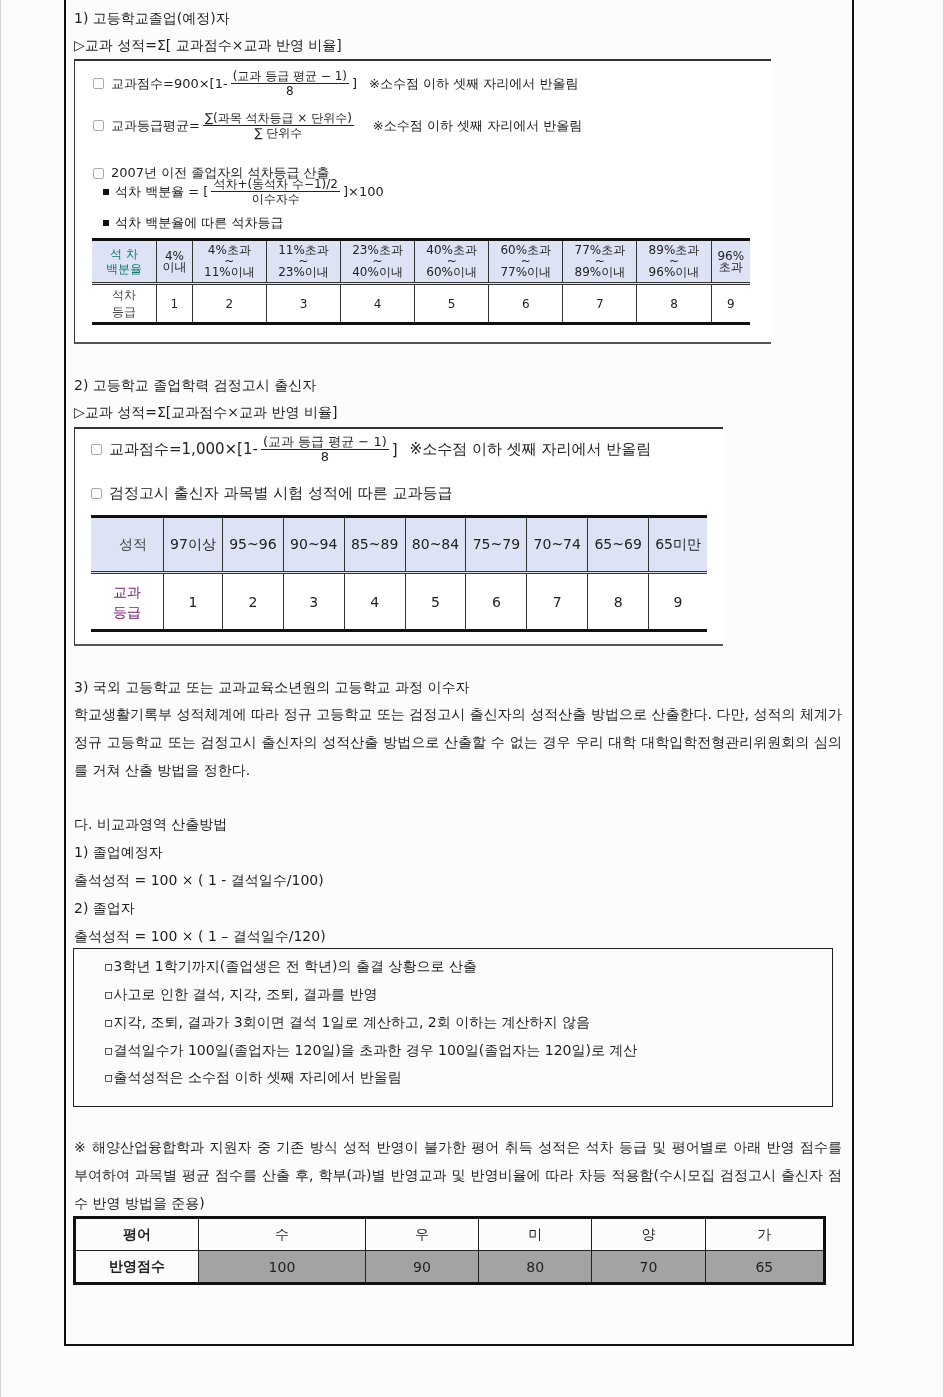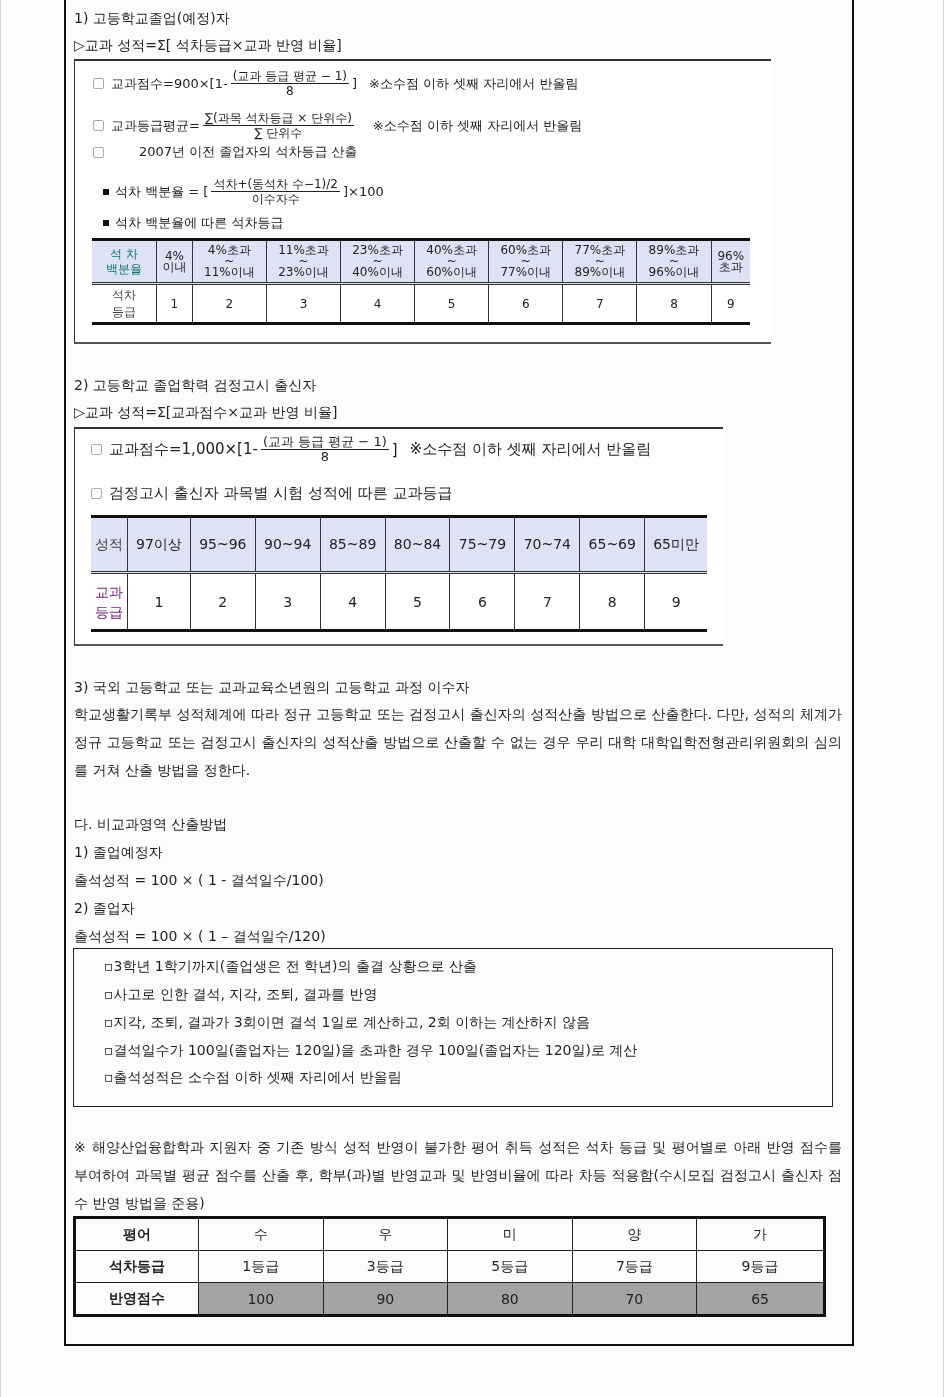--- a/index.html
+++ b/index.html
@@ -39,21 +39,21 @@
   .noticebox .ni { position:absolute; left:8px; font-size:14px; line-height:18px; white-space:nowrap; color:#1f1f1f;margin-left:22px; }
 </style>
 </head>
 <body>
 
 <div class="page-left-edge"></div>
 <div class="page-right-edge"></div>
 <div class="frame"></div>
 
 <div class="line" style="top:9px;">1) 고등학교졸업(예정)자</div>
-<div class="line" style="top:36px;">▷교과 성적=Σ[ 석차등급×교과 반영 비율]</div>
+<div class="line" style="top:36px;">▷교과 성적=Σ[ 교과점수×교과 반영 비율]</div>
 
 <div class="imgbox" style="left:74px; top:59px; width:696px; height:281px;">
   <div class="irow" style="left:18px; top:8px;">
     <span class="chk"></span>
     <span>교과점수=900×[1-</span>
     <span class="frac">
       <span class="num">(교과 등급 평균 − 1)</span>
       <span class="den">8</span>
     </span>
     <span>]</span>
@@ -61,21 +61,21 @@
   </div>
   <div class="irow" style="left:18px; top:50px;">
     <span class="chk"></span>
     <span>교과등급평균=</span>
     <span class="frac">
       <span class="num">∑(과목 석차등급 × 단위수)</span>
       <span class="den">∑ 단위수</span>
     </span>
     <span class="note" style="margin-left:16px;">※소수점 이하 셋째 자리에서 반올림</span>
   </div>
-  <div class="irow" style="left:18px; top:82px;gap:28px;">
+  <div class="irow" style="left:18px; top:103px;">
     <span class="chk"></span>
     <span>2007년 이전 졸업자의 석차등급 산출</span>
   </div>
   <div class="irow" style="left:28px; top:116px;">
     <span class="sq"></span>
     <span>석차 백분율 = [</span>
     <span class="frac">
       <span class="num">석차+(동석차 수−1)/2</span>
       <span class="den">이수자수</span>
     </span>
@@ -149,21 +149,21 @@
     <span class="note">※소수점 이하 셋째 자리에서 반올림</span>
   </div>
   <div class="irow" style="left:16px; top:55px; font-size:15px;justify-content:center;">
     <span class="chk"></span>
     <span>검정고시 출신자 과목별 시험 성적에 따른 교과등급</span>
   </div>
 
   <table class="gt" id="t2" style="left:16px; top:86px; width:616px; font-size:14px;">
     <tbody>
         <tr class="hdr" style="height:56px;">
-      <td style="width:36px; color:#444;">성적</td>
+      <td style="width:60px; color:#444;padding-left:12px;">성적</td>
     <td style="white-space: pre-line;">97이상</td>
           <td style="white-space: pre-line;">95~96</td>
           <td style="white-space: pre-line;">90~94</td>
           <td style="white-space: pre-line;">85~89</td>
           <td style="white-space: pre-line;">80~84</td>
           <td style="white-space: pre-line;">75~79</td>
           <td style="white-space: pre-line;">70~74</td>
           <td style="white-space: pre-line;">65~69</td>
           <td style="white-space: pre-line;">65미만</td>
         </tr>
@@ -206,28 +206,20 @@
 <table class="pt">
   <tbody>
       <tr>
     <td class="rh">평어</td>
     <td>수</td>
     <td>우</td>
     <td>미</td>
     <td>양</td>
     <td>가</td>
   </tr>
-  <tr>
-    <td class="rh">석차등급</td>
-    <td>1등급</td>
-    <td>3등급</td>
-    <td>5등급</td>
-    <td>7등급</td>
-    <td>9등급</td>
-  </tr>
   <tr class="score">
     <td class="rh">반영점수</td>
     <td class="v">100</td>
     <td class="v">90</td>
     <td class="v">80</td>
     <td class="v">70</td>
     <td class="v">65</td>
   </tr>
 </tbody>
   </table>

